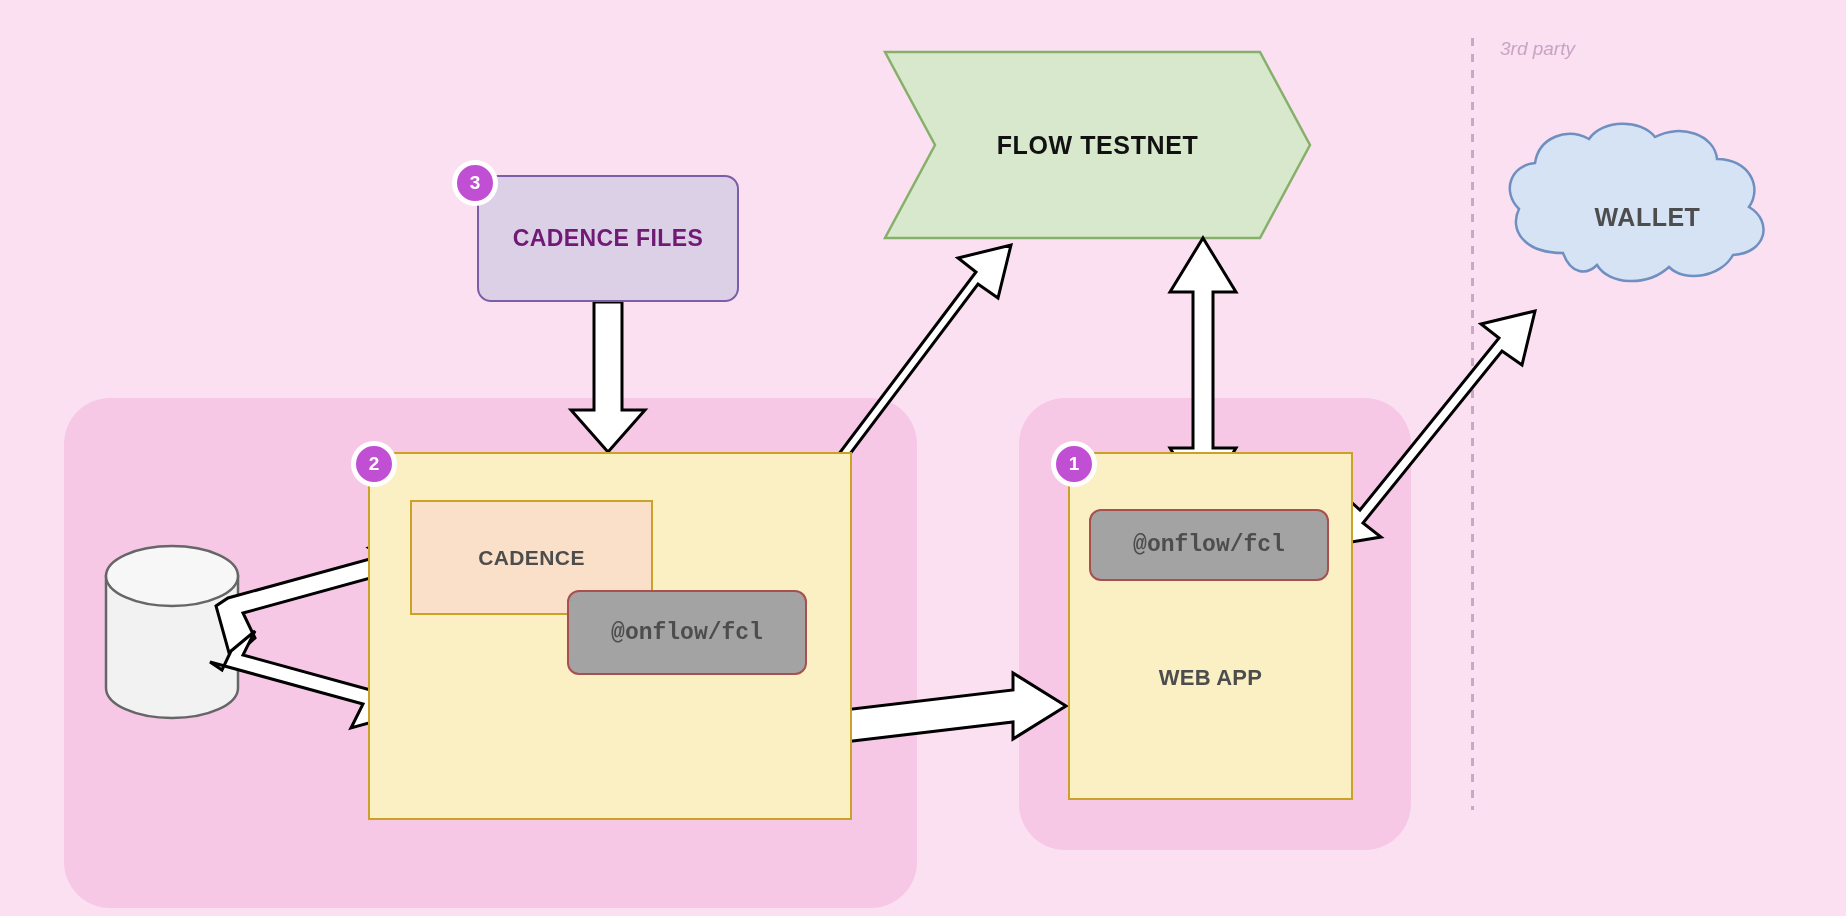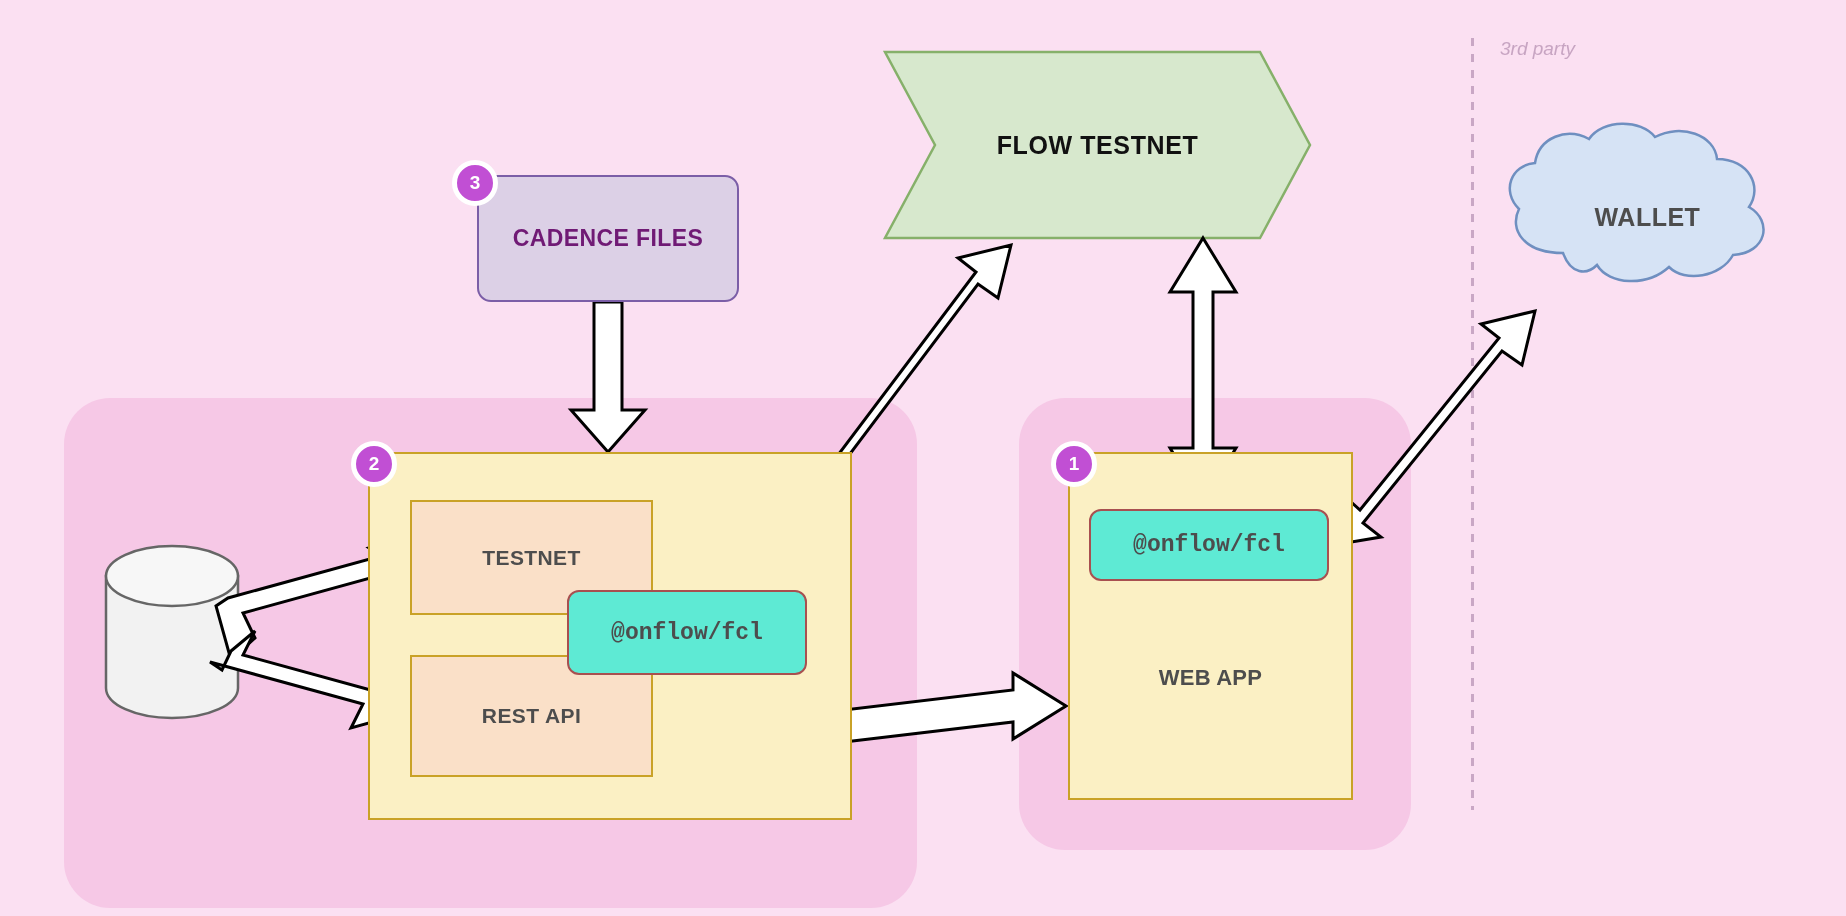--- a/index.html
+++ b/index.html
@@ -55,21 +55,21 @@
   }
   #box-worker{left:410px;top:500px;width:243px;height:115px;}
   #box-restapi{left:410px;top:655px;width:243px;height:122px;}
   .inner-box span{
     font-weight:bold;font-size:21px;color:#4d4d4d;letter-spacing:.4px;
   }
 
   
   .fcl-box{
     position:absolute;
-    background:#5eead4;
+    background:#a3a3a3;
     border:2px solid #a85050;
     border-radius:12px;
     box-sizing:border-box;
     display:flex;align-items:center;justify-content:center;
     font-family:"Liberation Mono", monospace;
     font-weight:bold;
     color:#4d4d4d;
   }
   #fcl-backend{left:567px;top:590px;width:240px;height:85px;font-size:23px;}
   #fcl-webapp{left:1089px;top:509px;width:240px;height:72px;font-size:23px;}
@@ -185,24 +185,21 @@
     <div class="fl-label">FLOW TESTNET</div>
   </div>
 
 
   <div id="box-cadence">
     <span>CADENCE FILES</span>
   </div>
 
   <div class="svc-box" id="box-backend"></div>
   <div class="inner-box" id="box-worker">
-    <span>TESTNET</span>
-  </div>
-  <div class="inner-box" id="box-restapi">
-    <span>REST API</span>
+    <span>CADENCE</span>
   </div>
   <div class="fcl-box" id="fcl-backend">@onflow/fcl</div>
 
   <div class="svc-box" id="box-webapp">
     <div class="nodelabel" style="top:211px;font-size:22px;">WEB APP</div>
   </div>
   <div class="fcl-box" id="fcl-webapp">@onflow/fcl</div>
 
   <div class="badge" id="badge-1">1</div>
   <div class="badge" id="badge-2">2</div>

